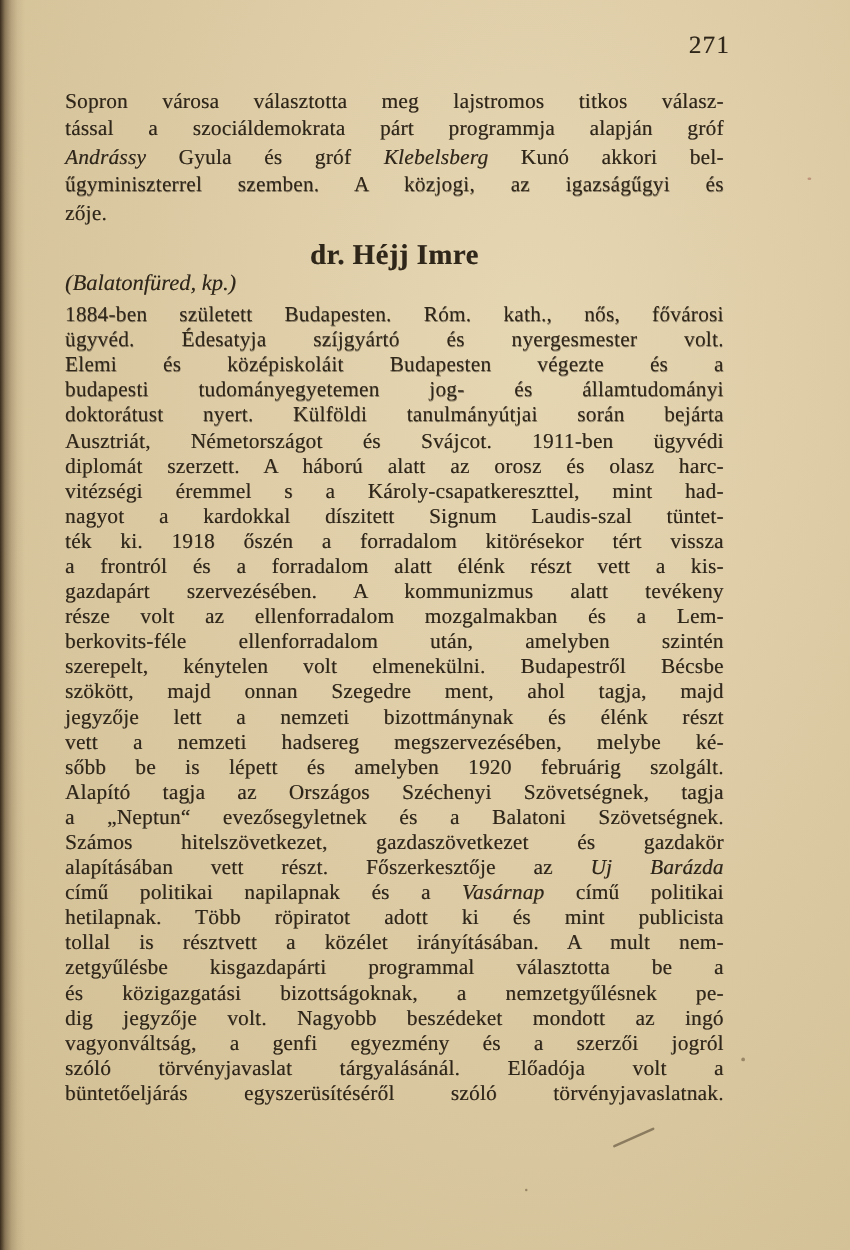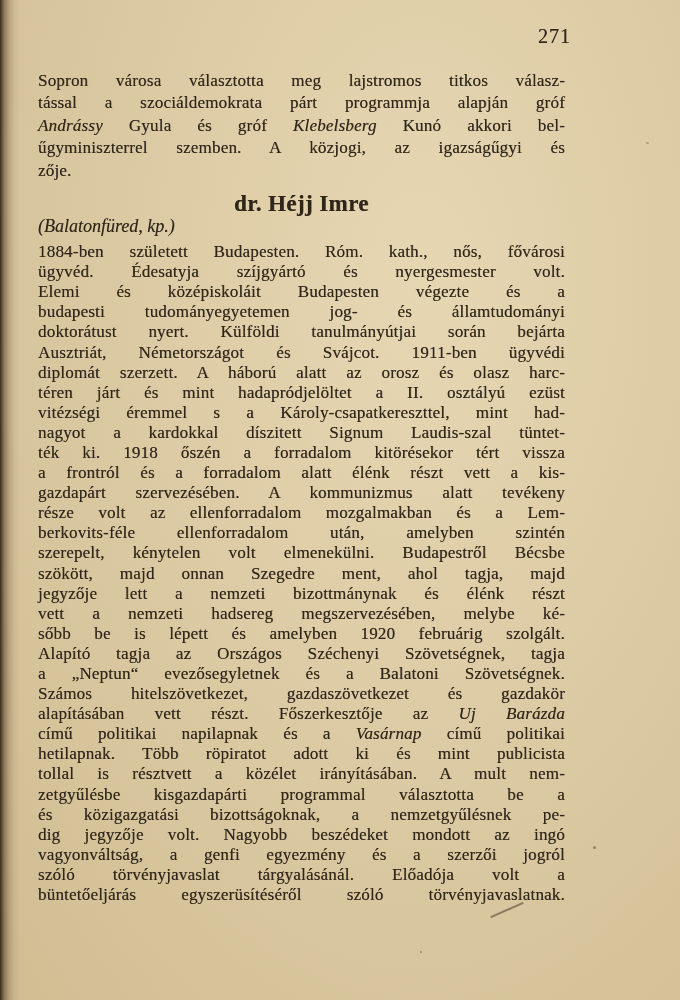--- a/index.html
+++ b/index.html
@@ -31,28 +31,28 @@
       rgba(44,31,18,0.92) 0px,
       rgba(78,58,36,0.55) 4px,
       rgba(110,88,58,0.30) 9px,
       rgba(130,108,76,0.12) 14px,
       rgba(0,0,0,0) 20px);
     pointer-events: none;
   }
   .page-number {
     position: absolute;
     top: 25px;
-    right: 109px;
+    right: 96px;
     font-size: 20px;
     letter-spacing: 1px;
     text-shadow: 0.3px 0.3px 0 rgba(47,38,26,0.55);
   }
   .column {
     position: absolute;
-    left: 38px;
+    left: 52px;
     top: 70px;
     width: 527px;
   }
   .line {
     text-align: justify;
     text-align-last: justify;
     font-size: 17px;
     letter-spacing: 0.2px;
     word-spacing: 1px;
     text-shadow: 0.35px 0.35px 0 rgba(47,38,26,0.5);
@@ -116,21 +116,20 @@
     <div class="entry-subheading">(Balatonfüred, kp.)</div>
 
     <div class="body-text">
         <div class="line">1884-ben született Budapesten. Róm. kath., nős, fővárosi</div>
         <div class="line">ügyvéd. Édesatyja szíjgyártó és nyergesmester volt.</div>
         <div class="line">Elemi és középiskoláit Budapesten végezte és a</div>
         <div class="line">budapesti tudományegyetemen jog- és államtudományi</div>
         <div class="line">doktorátust nyert. Külföldi tanulmányútjai során bejárta</div>
         <div class="line">Ausztriát, Németországot és Svájcot. 1911-ben ügyvédi</div>
         <div class="line">diplomát szerzett. A háború alatt az orosz és olasz harc-</div>
-        <div class="line">téren járt és mint hadapródjelöltet a II. osztályú ezüst</div>
         <div class="line">vitézségi éremmel s a Károly-csapatkereszttel, mint had-</div>
         <div class="line">nagyot a kardokkal díszitett Signum Laudis-szal tüntet-</div>
         <div class="line">ték ki. 1918 őszén a forradalom kitörésekor tért vissza</div>
         <div class="line">a frontról és a forradalom alatt élénk részt vett a kis-</div>
         <div class="line">gazdapárt szervezésében. A kommunizmus alatt tevékeny</div>
         <div class="line">része volt az ellenforradalom mozgalmakban és a Lem-</div>
         <div class="line">berkovits-féle ellenforradalom után, amelyben szintén</div>
         <div class="line">szerepelt, kénytelen volt elmenekülni. Budapestről Bécsbe</div>
         <div class="line">szökött, majd onnan Szegedre ment, ahol tagja, majd</div>
         <div class="line">jegyzője lett a nemzeti bizottmánynak és élénk részt</div>

